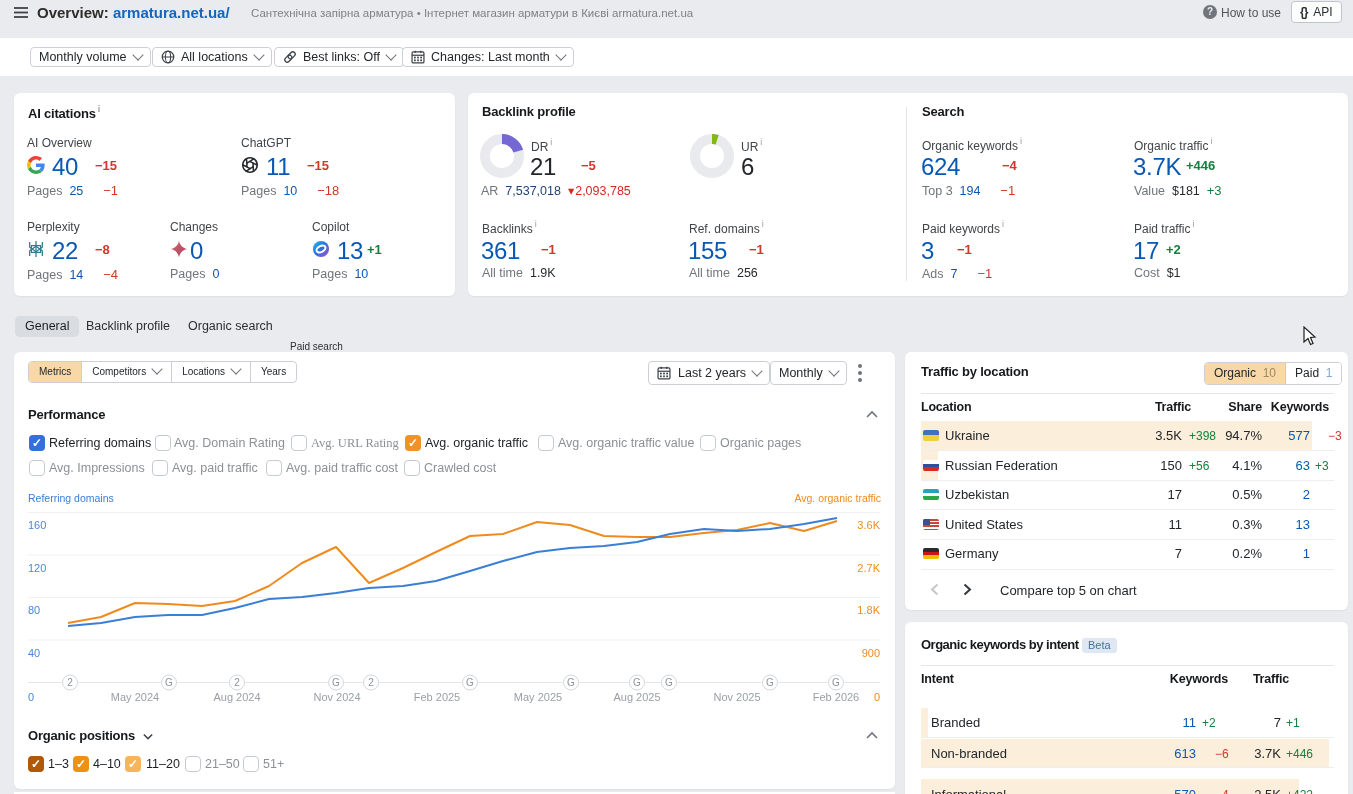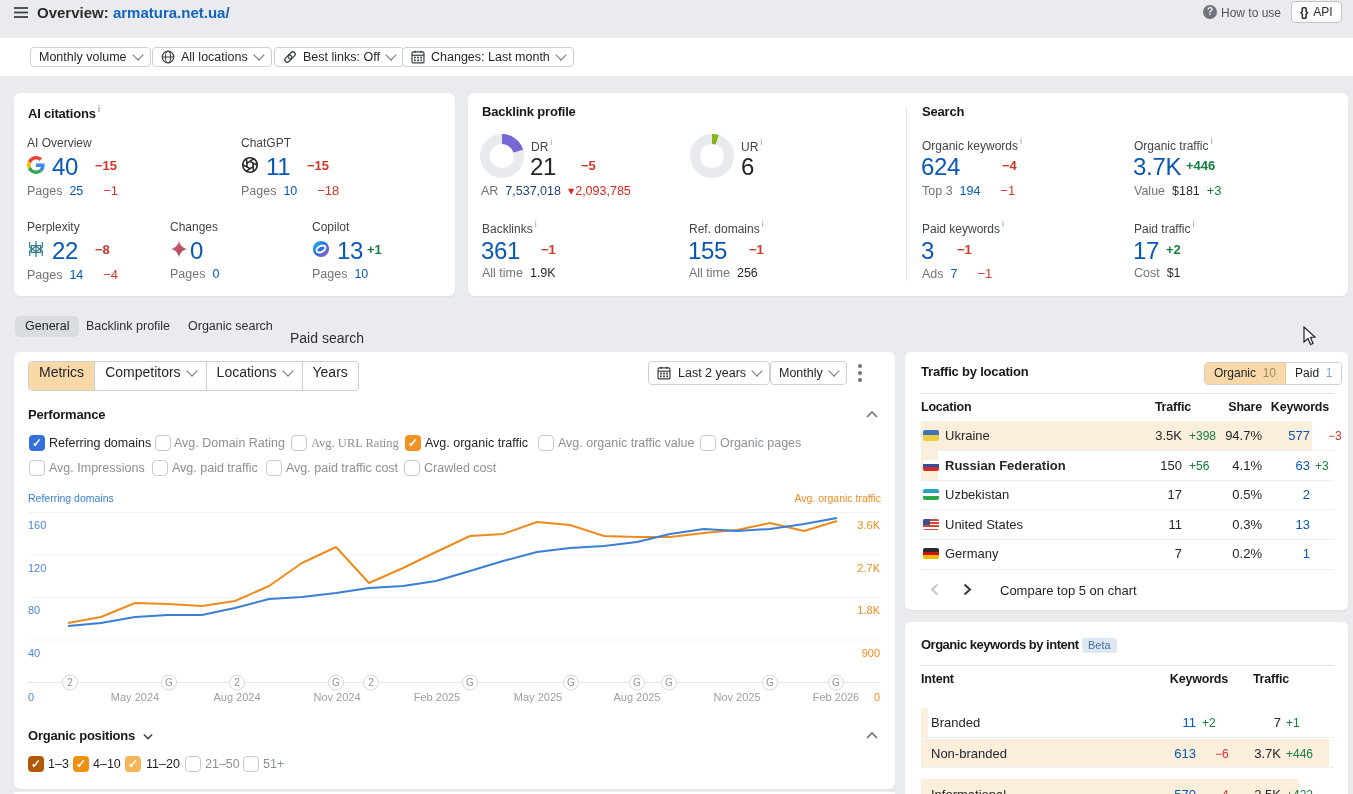--- a/index.html
+++ b/index.html
@@ -29,20 +29,21 @@
 
 <div class="abs" id="topbar" style="left:0;top:0;width:1353px;height:38px;background:#e9ebee;">
   <svg class="abs" style="left:14px;top:6px;" width="14" height="13">
       <g stroke="#3c4247" stroke-width="1.8">
         <line x1="0" y1="2" x2="14" y2="2"></line>
         <line x1="0" y1="6.5" x2="14" y2="6.5"></line>
         <line x1="0" y1="11" x2="14" y2="11"></line>
       </g>
     </svg>
   <div class="abs" style="left:37px;top:4px;font-size:15px;font-weight:700;color:#2e2c29;">Overview: <span style="color:#1465c0;">armatura.net.ua/</span></div>
+  <div class="abs" style="left:251px;top:7px;font-size:11.5px;color:#7d8287;">Сантехнічна запірна арматура • Інтернет магазин арматури в Києві armatura.net.ua</div>
   <div class="abs" style="left:1203px;top:5px;width:14px;height:14px;border-radius:50%;background:#6f757b;color:#e9ebee;font-size:10px;font-weight:700;text-align:center;line-height:14px;">?</div>
   <div class="abs" style="left:1221px;top:6px;font-size:12px;color:#50555a;">How to use</div>
   <div class="abs" style="left:1291px;top:1px;height:22px;border:1px solid #c2c6cb;border-radius:4px;background:#fdfdfd;padding:0 8px;font-size:12px;color:#2b2f33;line-height:20px;"><b style="letter-spacing:-1px;">{ }</b>&nbsp; API</div>
 </div>
 
 <div class="abs" style="left:0;top:38px;width:1353px;height:38px;background:#fff;"></div>
 <div class="btn" style="left:30px;top:47px;">Monthly volume<span class="chev"></span></div>
 <div class="btn" style="left:152px;top:47px;"><svg width="14" height="14" viewBox="0 0 16 16" style="margin-right:6px;">
       <circle cx="8" cy="8" r="6.6" fill="none" stroke="#3c4247" stroke-width="1.4"></circle>
       <ellipse cx="8" cy="8" rx="3" ry="6.6" fill="none" stroke="#3c4247" stroke-width="1.2"></ellipse>
@@ -181,30 +182,30 @@
 <div class="abs dred" style="left:944px;top:242px;">−1</div>
 <div class="abs sub" style="left:922px;top:266px;">Ads&nbsp; <b>7</b>&nbsp; <span class="dred" style="font-weight:400;">−1</span></div>
 <div class="abs lbl" style="left:1134px;top:219px;">Paid traffic<span class="sup">i</span></div>
 <div class="abs num" style="left:1133px;top:237px;">17</div>
 <div class="abs dgreen" style="left:1166px;top:242px;">+2</div>
 <div class="abs sub" style="left:1134px;top:266px;">Cost&nbsp; <span class="dk">$1</span></div>
 
 <div class="abs" style="left:15px;top:316px;height:21px;background:#d9dce0;border-radius:5px;padding:0 10px;font-size:12.5px;line-height:21px;color:#1d2023;">General</div>
 <div class="abs" style="left:86px;top:316px;font-size:12.5px;line-height:21px;color:#2b2f33;">Backlink profile</div>
 <div class="abs" style="left:188px;top:316px;font-size:12.5px;line-height:21px;color:#2b2f33;">Organic search</div>
-<div class="abs" style="left:290px;top:328px;font-size:14px;line-height:21px;color:#2b2f33;">Paid search</div>
+<div class="abs" style="left:290px;top:336px;font-size:10px;line-height:21px;color:#2b2f33;">Paid search</div>
 
 <svg class="abs" style="left:1303px;top:326px;" width="14" height="20" viewBox="0 0 14 20">
     <path d="M1 1 L1 16 L5 12.5 L7.5 18.5 L10 17.5 L7.5 11.5 L12 11 Z" fill="#fff" stroke="#222" stroke-width="1.2"></path>
   </svg>
 
 <div class="panel" style="left:14px;top:352px;width:881px;height:437px;"></div>
 <div class="abs" style="left:14px;top:792px;width:881px;height:2px;background:#fff;"></div>
 
-<div class="abs" style="left:28px;top:361px;height:30px;border:1px solid #ccd0d5;border-radius:4px;display:flex;font-size:14px;color:#23272b;overflow:hidden;">
+<div class="abs" style="left:28px;top:361px;height:22px;border:1px solid #ccd0d5;border-radius:4px;display:flex;font-size:10px;color:#23272b;overflow:hidden;">
   <div style="background:#f8d8a7;padding:0 10px;line-height:20px;">Metrics</div>
   <div style="border-left:1px solid #ccd0d5;padding:0 10px;line-height:20px;">Competitors<span class="chev"></span></div>
   <div style="border-left:1px solid #ccd0d5;padding:0 10px;line-height:20px;">Locations<span class="chev"></span></div>
   <div style="border-left:1px solid #ccd0d5;padding:0 10px;line-height:20px;">Years</div>
 </div>
 <div class="btn" style="left:648px;top:361px;height:24px;"><svg width="14" height="14" viewBox="0 0 16 16" style="margin-right:7px;">
       <rect x="1.2" y="2.2" width="13.6" height="12.6" rx="1.5" fill="none" stroke="#3c4247" stroke-width="1.4"></rect>
       <line x1="1.2" y1="6" x2="14.8" y2="6" stroke="#3c4247" stroke-width="1.4"></line>
       <line x1="4.8" y1="0.8" x2="4.8" y2="3.5" stroke="#3c4247" stroke-width="1.4"></line>
       <line x1="11.2" y1="0.8" x2="11.2" y2="3.5" stroke="#3c4247" stroke-width="1.4"></line>
@@ -373,21 +374,21 @@
   <div style="position:absolute;left:0;top:118px;width:413px;height:1px;background:#eceeef;"></div>
   <div style="position:absolute;left:0;top:148px;width:413px;height:1px;background:#eceeef;"></div>
   <div style="position:absolute;left:2px;top:9px;width:16px;height:11px;border-radius:2px;background:linear-gradient(#3e72b9 50%,#eecf3e 50%);"></div>
     <span style="position:absolute;left:24px;top:7px;">Ukraine</span>
     <span style="position:absolute;right:152px;top:7px;">3.5K</span>
     <span class="dgreen" style="position:absolute;left:268px;top:8px;font-weight:400;font-size:12px;">+398</span>
     <span style="position:absolute;right:72px;top:7px;">94.7%</span>
     <span style="position:absolute;right:24px;top:7px;color:#0a58b5;">577</span>
     <span class="dred" style="position:absolute;left:394px;top:8px;font-weight:400;font-size:12px;">−3</span>
   <div style="position:absolute;left:2px;top:39px;width:16px;height:11px;border-radius:2px;background:linear-gradient(#fff 33%,#2c4f9e 33%,#2c4f9e 66%,#d52b1e 66%);"></div>
-    <span style="position:absolute;left:24px;top:37px;font-weight:bold;">Russian Federation</span>
+    <span style="position:absolute;left:24px;top:37px;">Russian Federation</span>
     <span style="position:absolute;right:152px;top:37px;">150</span>
     <span class="dgreen" style="position:absolute;left:268px;top:38px;font-weight:400;font-size:12px;">+56</span>
     <span style="position:absolute;right:72px;top:37px;">4.1%</span>
     <span style="position:absolute;right:24px;top:37px;color:#0a58b5;">63</span>
     <span class="dgreen" style="position:absolute;left:394px;top:38px;font-weight:400;font-size:12px;">+3</span>
   <div style="position:absolute;left:2px;top:68px;width:16px;height:11px;border-radius:2px;background:linear-gradient(#27a3c0 33%,#fff 33%,#fff 66%,#2ba84a 66%);"></div>
     <span style="position:absolute;left:24px;top:66px;">Uzbekistan</span>
     <span style="position:absolute;right:152px;top:66px;">17</span>
     <span style="position:absolute;right:72px;top:66px;">0.5%</span>
     <span style="position:absolute;right:24px;top:66px;color:#0a58b5;">2</span>

